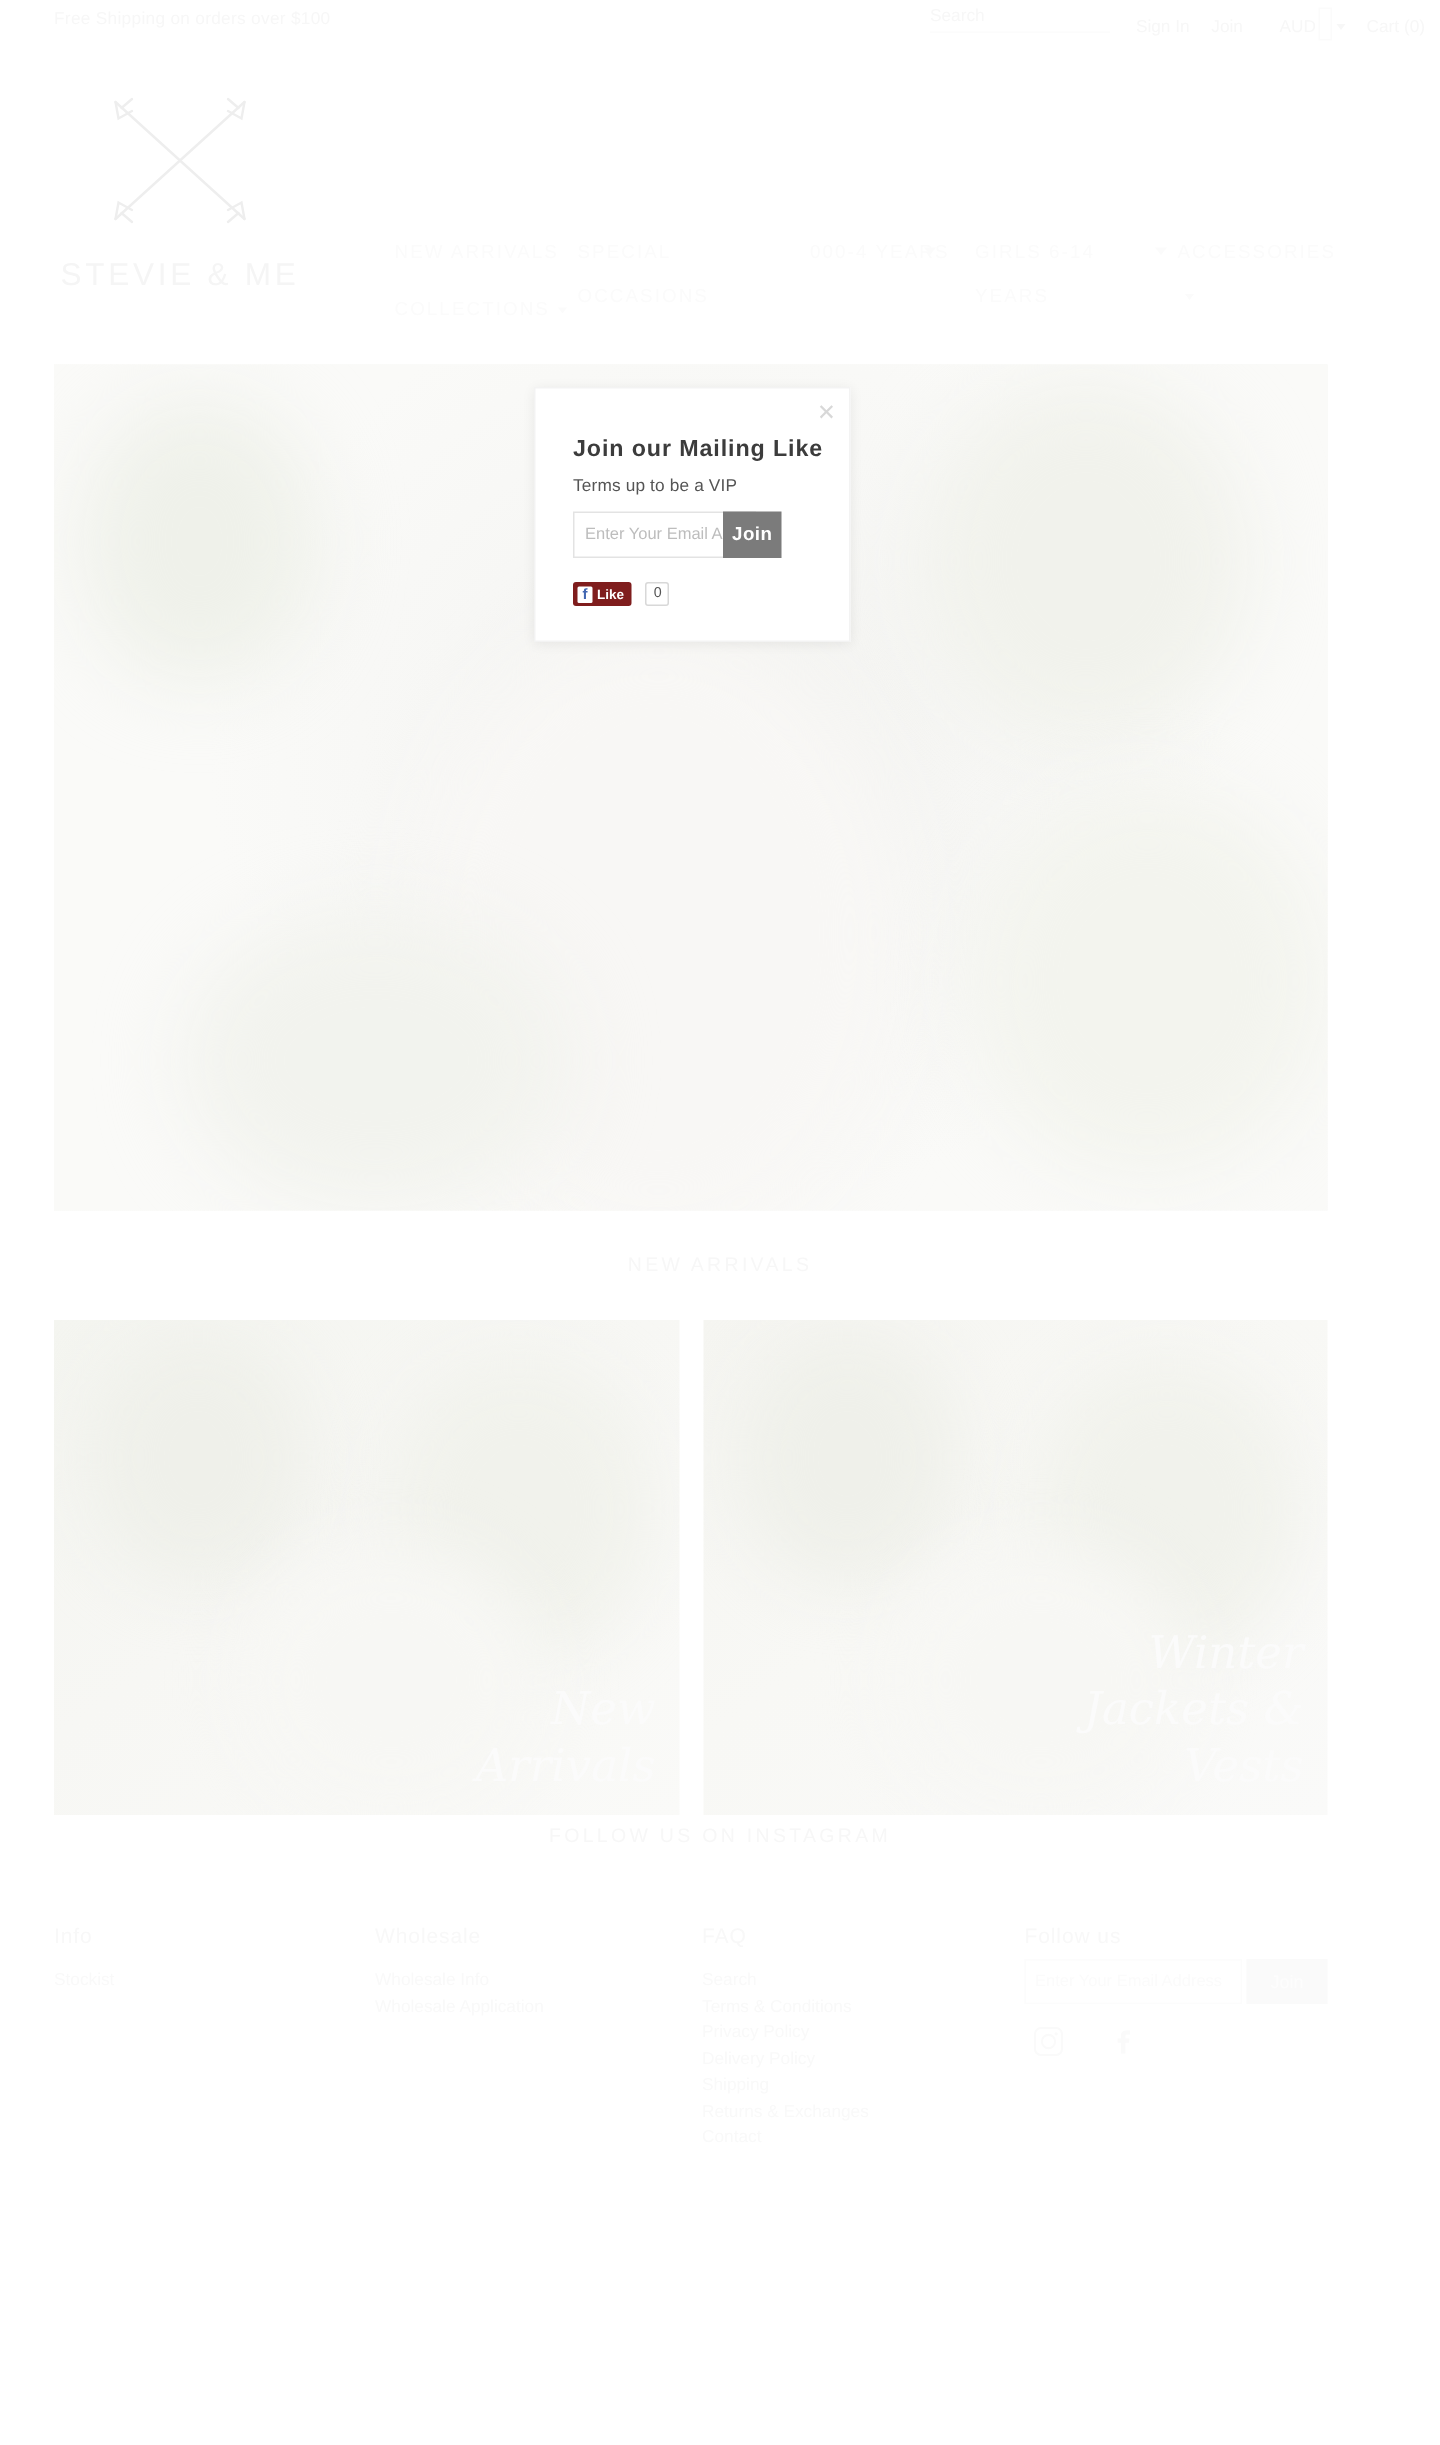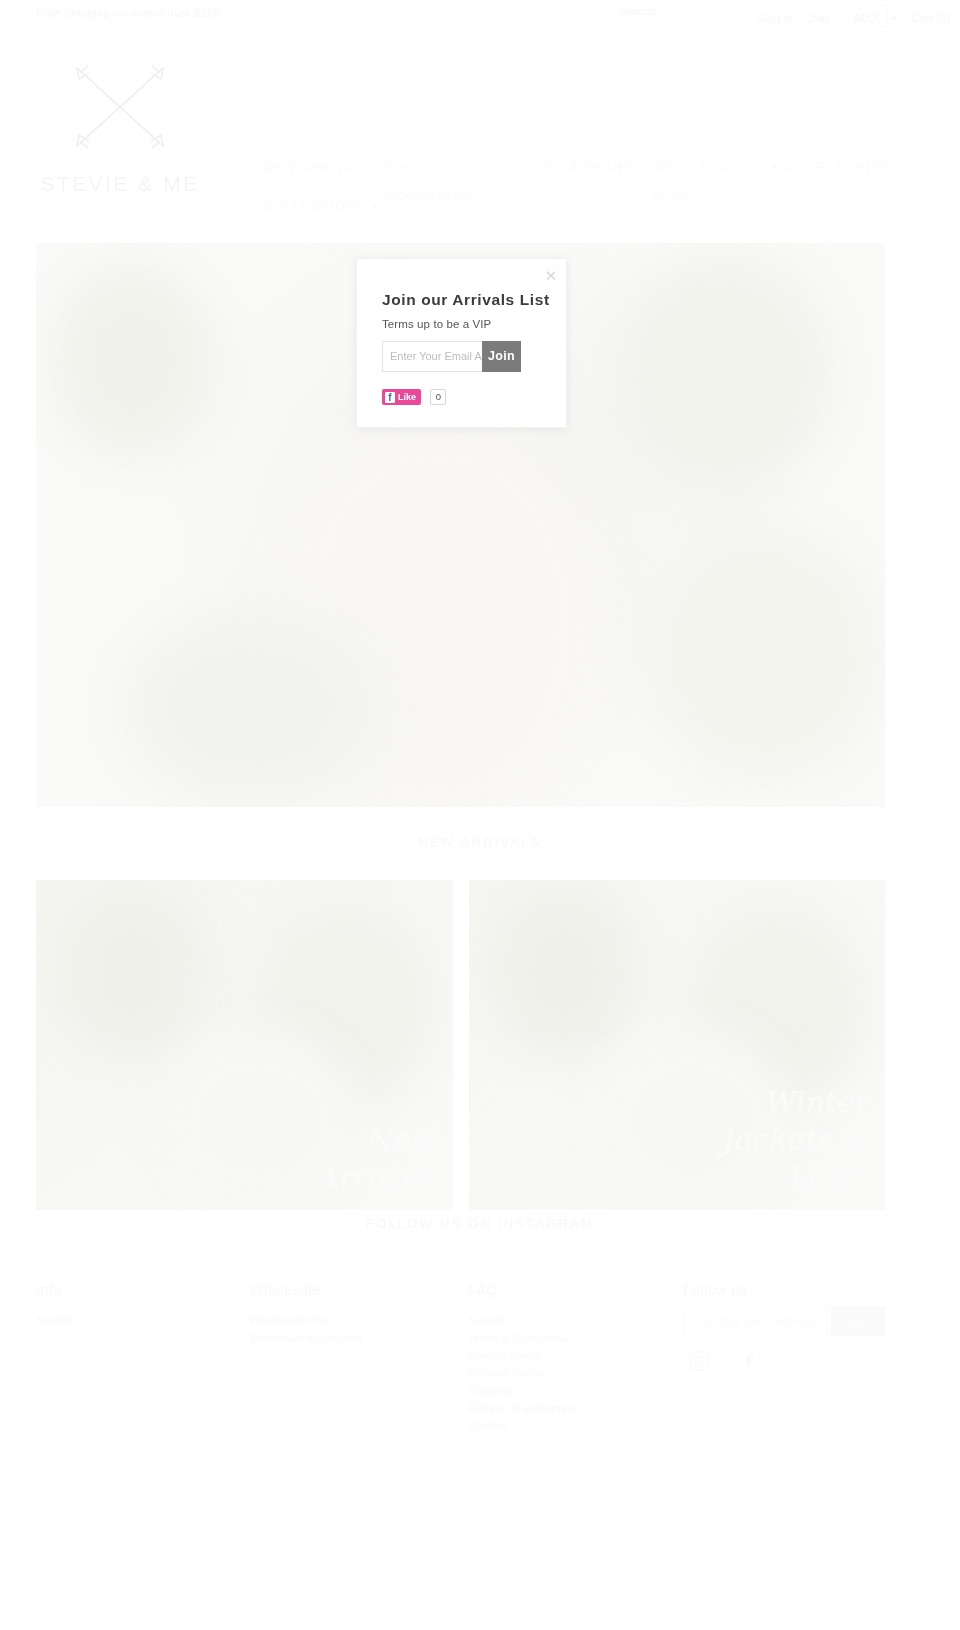--- a/index.html
+++ b/index.html
@@ -192,21 +192,21 @@
   }
   .modal .mbtn {
     position:absolute; left:100px; top:0; width:39px; height:31px;
     background:#7b7b7b; color:#fff; font-size:12.5px; font-weight:bold;
     text-align:center; line-height:31px; letter-spacing:.3px;
   }
   .fb-like {
     position:absolute; left:25px; top:128px; height:16px;
   }
   .fb-btn {
-    display:inline-block; height:16px; background:#ec4899; color:#fff;
+    display:inline-block; height:16px; background:#7f1d1d; color:#fff;
     font-size:9px; font-weight:bold; line-height:16px;
     padding:0 5px 0 3px; border-radius:2px; vertical-align:middle;
   }
   .fb-f {
     display:inline-block; width:10px; height:11px; background:#fff; color:#4267b2;
     font-size:10px; font-weight:bold; line-height:11px; text-align:center;
     border-radius:1px; margin-right:3px; vertical-align:middle;
   }
   .fb-count {
     display:inline-block; height:16px; min-width:16px; margin-left:5px;
@@ -362,21 +362,21 @@
         </svg>
       </a>
     </div>
 
   </footer>
 
 </div>
 
 <div class="modal">
   <div class="close">✕</div>
-  <h2>Join our Arrivals List</h2>
+  <h2>Join our Mailing Like</h2>
   <div class="sub">Terms up to be a VIP</div>
 
   <div class="form">
     <div class="minput">
       <span class="ph">Enter Your Email Address</span>
     </div>
     <div class="mbtn">Join</div>
   </div>
 
   <div class="fb-like">

